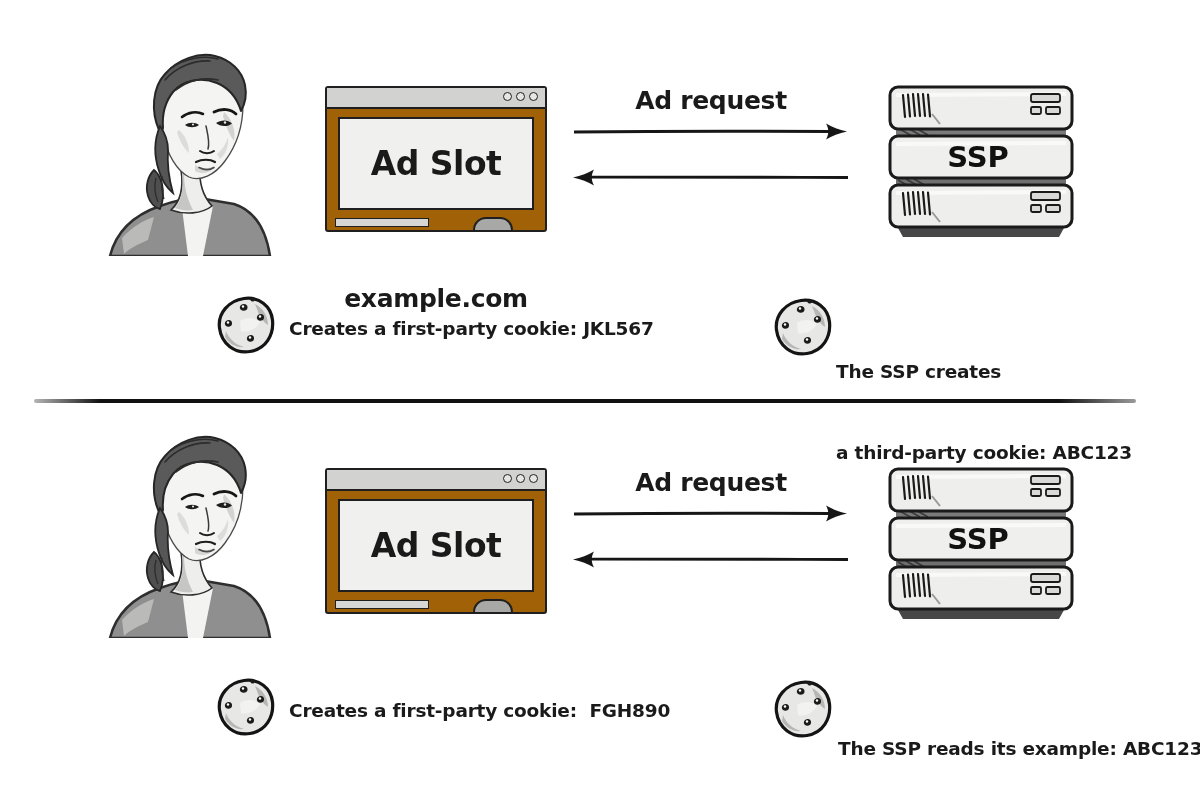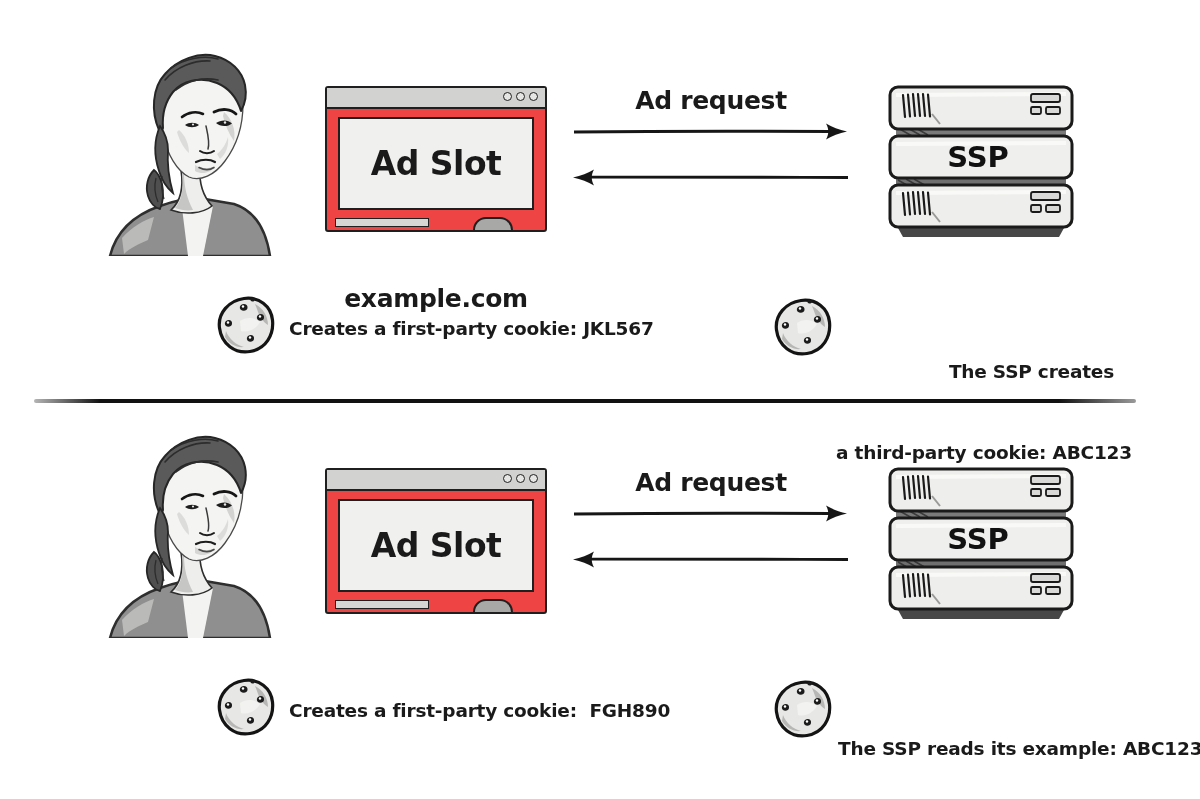--- a/index.html
+++ b/index.html
@@ -8,21 +8,21 @@
     font-family:"DejaVu Sans",sans-serif;color:#1a1a1a;overflow:hidden;
   }
   .panel{position:absolute;left:0;width:1200px;height:417px;}
   .panel-top{top:0;}
   .panel-bottom{top:382px;}
 
   .portrait{position:absolute;left:96px;top:38px;width:195px;height:218px;}
 
   .browser-window{
     position:absolute;left:325px;top:86px;width:222px;height:146px;
-    background:#ef4444;border:2.5px solid #1f1f1f;border-radius:3px;box-sizing:border-box;
+    background:#a16207;border:2.5px solid #1f1f1f;border-radius:3px;box-sizing:border-box;
   }
   .titlebar{position:relative;height:19px;background:#d2d2d0;border-bottom:2px solid #1f1f1f;}
   .window-dots{position:absolute;right:7px;top:4px;display:flex;gap:4px;}
   .dot{width:9px;height:9px;border:1.8px solid #1f1f1f;border-radius:50%;background:#e6e6e4;box-sizing:border-box;}
   .window-content{
     position:absolute;left:11px;right:11px;top:29px;height:89px;
     background:#f0f0ee;border:2px solid #1f1f1f;
     display:flex;align-items:center;justify-content:center;
   }
   .adslot-text{font-size:33px;font-weight:bold;letter-spacing:-0.5px;}
@@ -46,21 +46,21 @@
   .server-label-text{font-family:"DejaVu Sans",sans-serif;font-weight:bold;}
 
   .cookie{position:absolute;width:64px;height:60px;}
   .cookie-1{left:214px;top:295px;}
   .cookie-2{left:771px;top:297px;}
   .cookie1-caption{
     position:absolute;left:289px;top:317px;font-size:18.5px;font-weight:bold;
     letter-spacing:-0.2px;white-space:pre;line-height:24px;
   }
   .cookie2-caption{
-    position:absolute;left:836px;top:304px;width:278px;text-align:right;
+    position:absolute;left:836px;top:304px;width:278px;text-align:left;
     font-size:18.5px;font-weight:bold;letter-spacing:-0.2px;white-space:pre;line-height:27px;
   }
   .panel-bottom .cookie2-caption{left:838px;top:312px;width:300px;text-align:left;line-height:22px;}
   .cookie2-caption span{display:block;}
 
   .divider{
     position:absolute;left:34px;top:399px;width:1102px;height:3.5px;border-radius:2px;
     background:linear-gradient(90deg,#b5b5b5,#111 6%,#111 93%,#9a9a9a);
   }
   svg text{font-family:"DejaVu Sans",sans-serif;}

